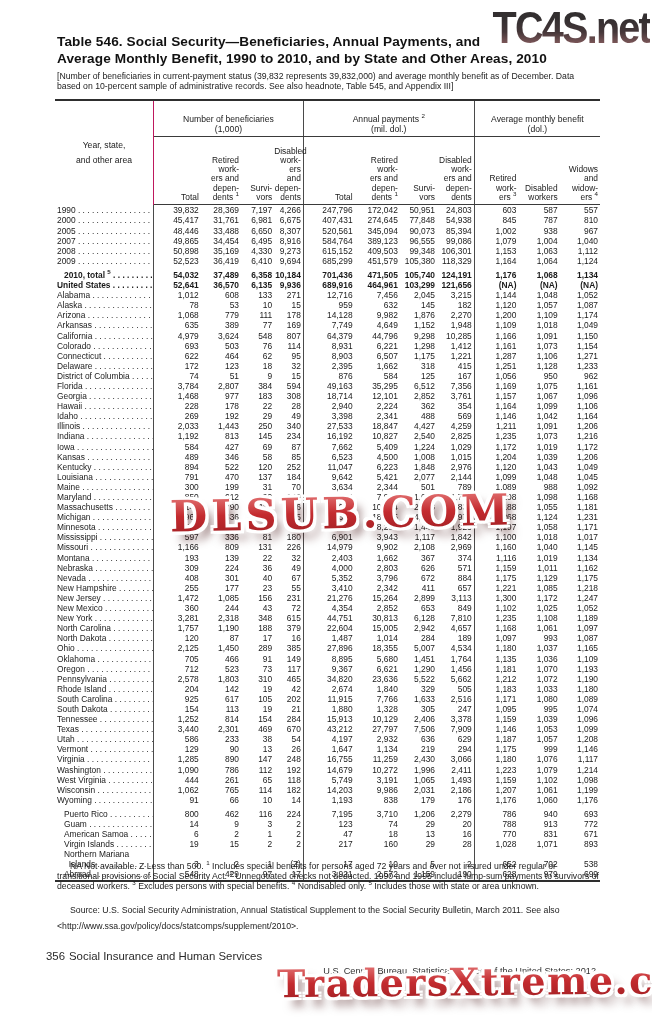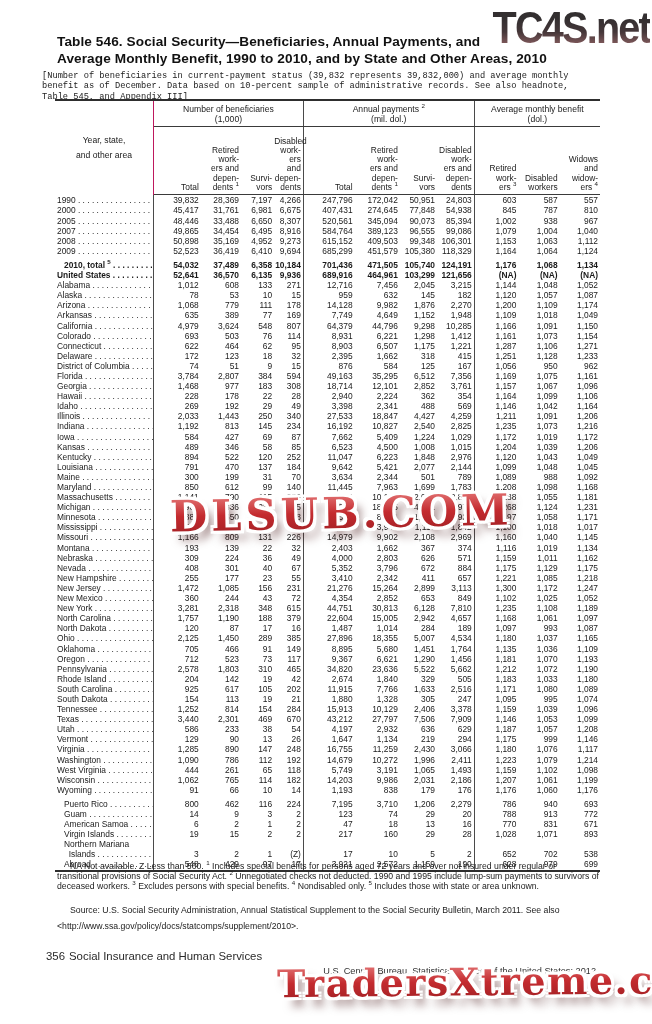--- a/index.html
+++ b/index.html
@@ -1,30 +1,30 @@
 <!DOCTYPE html>
 <html><head>
 <meta charset="utf-8">
 <style>
   html,body{margin:0;padding:0;}
   .page{position:relative;width:652px;height:1024px;background:#fff;overflow:hidden;
         font-family:"Liberation Sans",sans-serif;color:#1a1a1a;}
   .title{position:absolute;left:57px;top:34px;width:548px;
          font-family:Liberation Sans, sans-serif;font-weight:bold;
          font-size:13.6px;line-height:16.5px;color:#111;letter-spacing:.1px;}
-  .headnote{position:absolute;left:42px;top:71px;width:540px;
-            font-size:8.7px;line-height:10.4px;color:#222;font-family:Liberation Mono, monospace;}
+  .headnote{position:absolute;left:57px;top:71px;width:540px;
+            font-size:8.7px;line-height:10.4px;color:#222;}
   .tblwrap{position:absolute;left:55px;top:99px;width:546px;}
   table{width:545px;table-layout:fixed;border-collapse:collapse;
         border-top:2px solid #2e2e2e;border-bottom:2px solid #2e2e2e;}
   th{font-weight:normal;color:#1a1a1a;}
   th.stub{border-right:1px solid #be185d;text-align:center;vertical-align:middle;
           font-size:8.6px;line-height:15px;}
   th.grp{text-align:center;border-bottom:1px solid #3a3a3a;border-left:1px solid #4a4a4a;
-         padding:4px 0 1px;}
+         padding:14px 0 1px;}
   .gt,.gu{font-size:8.6px;line-height:9.8px;}
   th.col{vertical-align:bottom;text-align:right;font-size:8.4px;line-height:9.3px;
          padding:10px 2px 2px 0;border-bottom:1px solid #3a3a3a;}
   th.col.vr,td.vr{border-left:1px solid #4a4a4a;}
   tbody td{vertical-align:bottom;padding:0;font-size:8.4px;line-height:10.1px;}
   td.num{text-align:right;padding-right:2px;white-space:nowrap;}
   td.lc{border-right:1px solid #4a4a4a;padding-left:2px;}
   td.lc.i1{padding-left:9px;}
   .labwrap{overflow:hidden;white-space:nowrap;width:100%;}
   .lab::after{content:"\00a0. . . . . . . . . . . . . . . . . . . . . . . . . . . . . . .";}
@@ -181,21 +181,21 @@
             <td class="num vr">1,079</td>
             <td class="num">1,004</td>
             <td class="num">1,040</td>
           </tr>
           <tr>
             <td class="lc">
               <div class="labwrap"><span class="lab">2008</span></div>
             </td>
             <td class="num">50,898</td>
             <td class="num">35,169</td>
-            <td class="num">4,952</td>
+            <td class="num">4,330</td>
             <td class="num">9,273</td>
             <td class="num vr">615,152</td>
             <td class="num">409,503</td>
             <td class="num">99,348</td>
             <td class="num">106,301</td>
             <td class="num vr">1,153</td>
             <td class="num">1,063</td>
             <td class="num">1,112</td>
           </tr>
           <tr>

